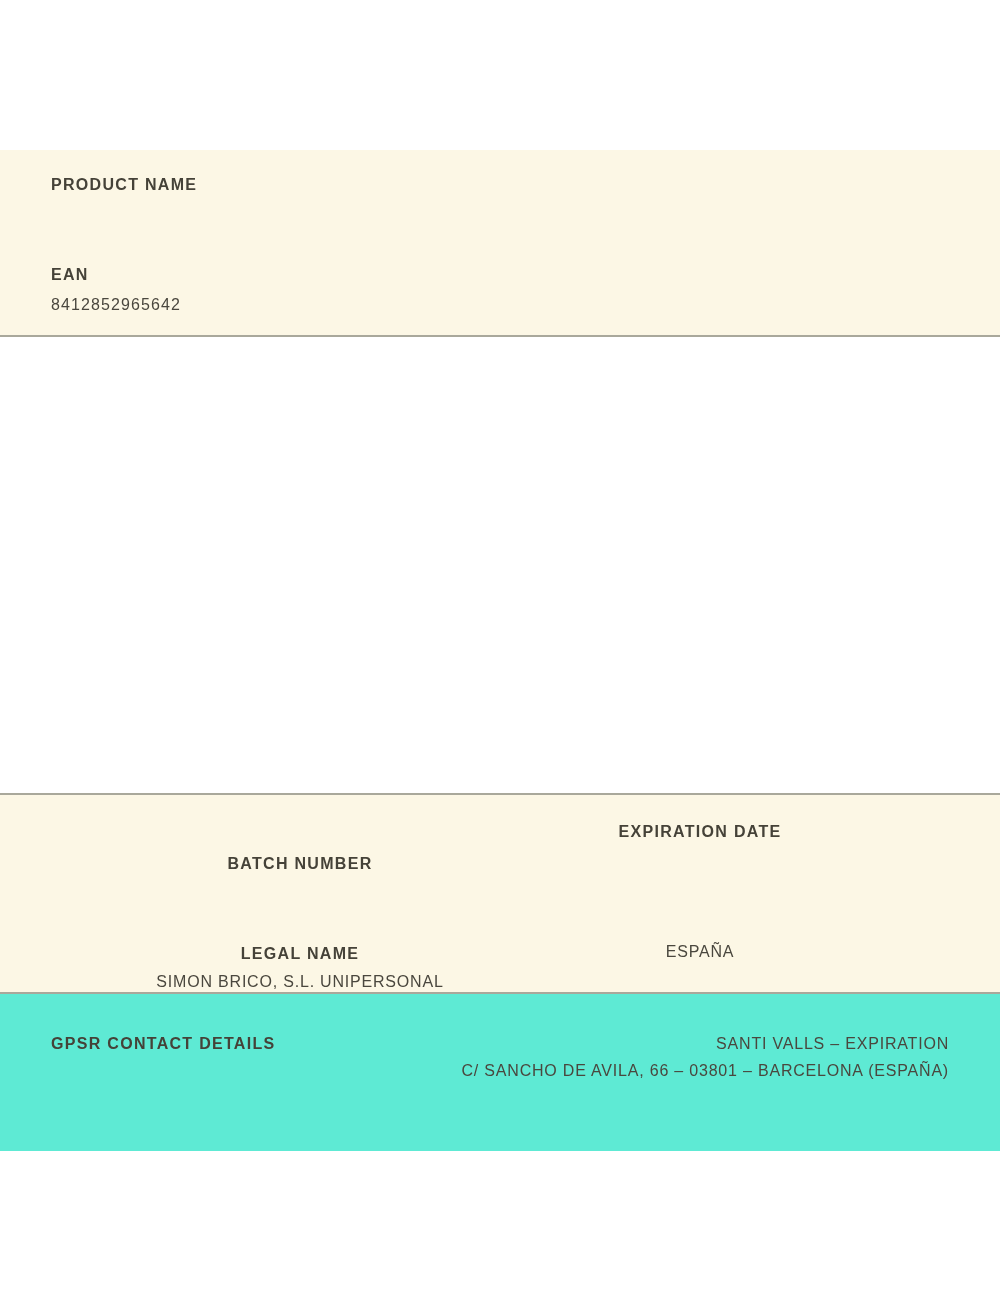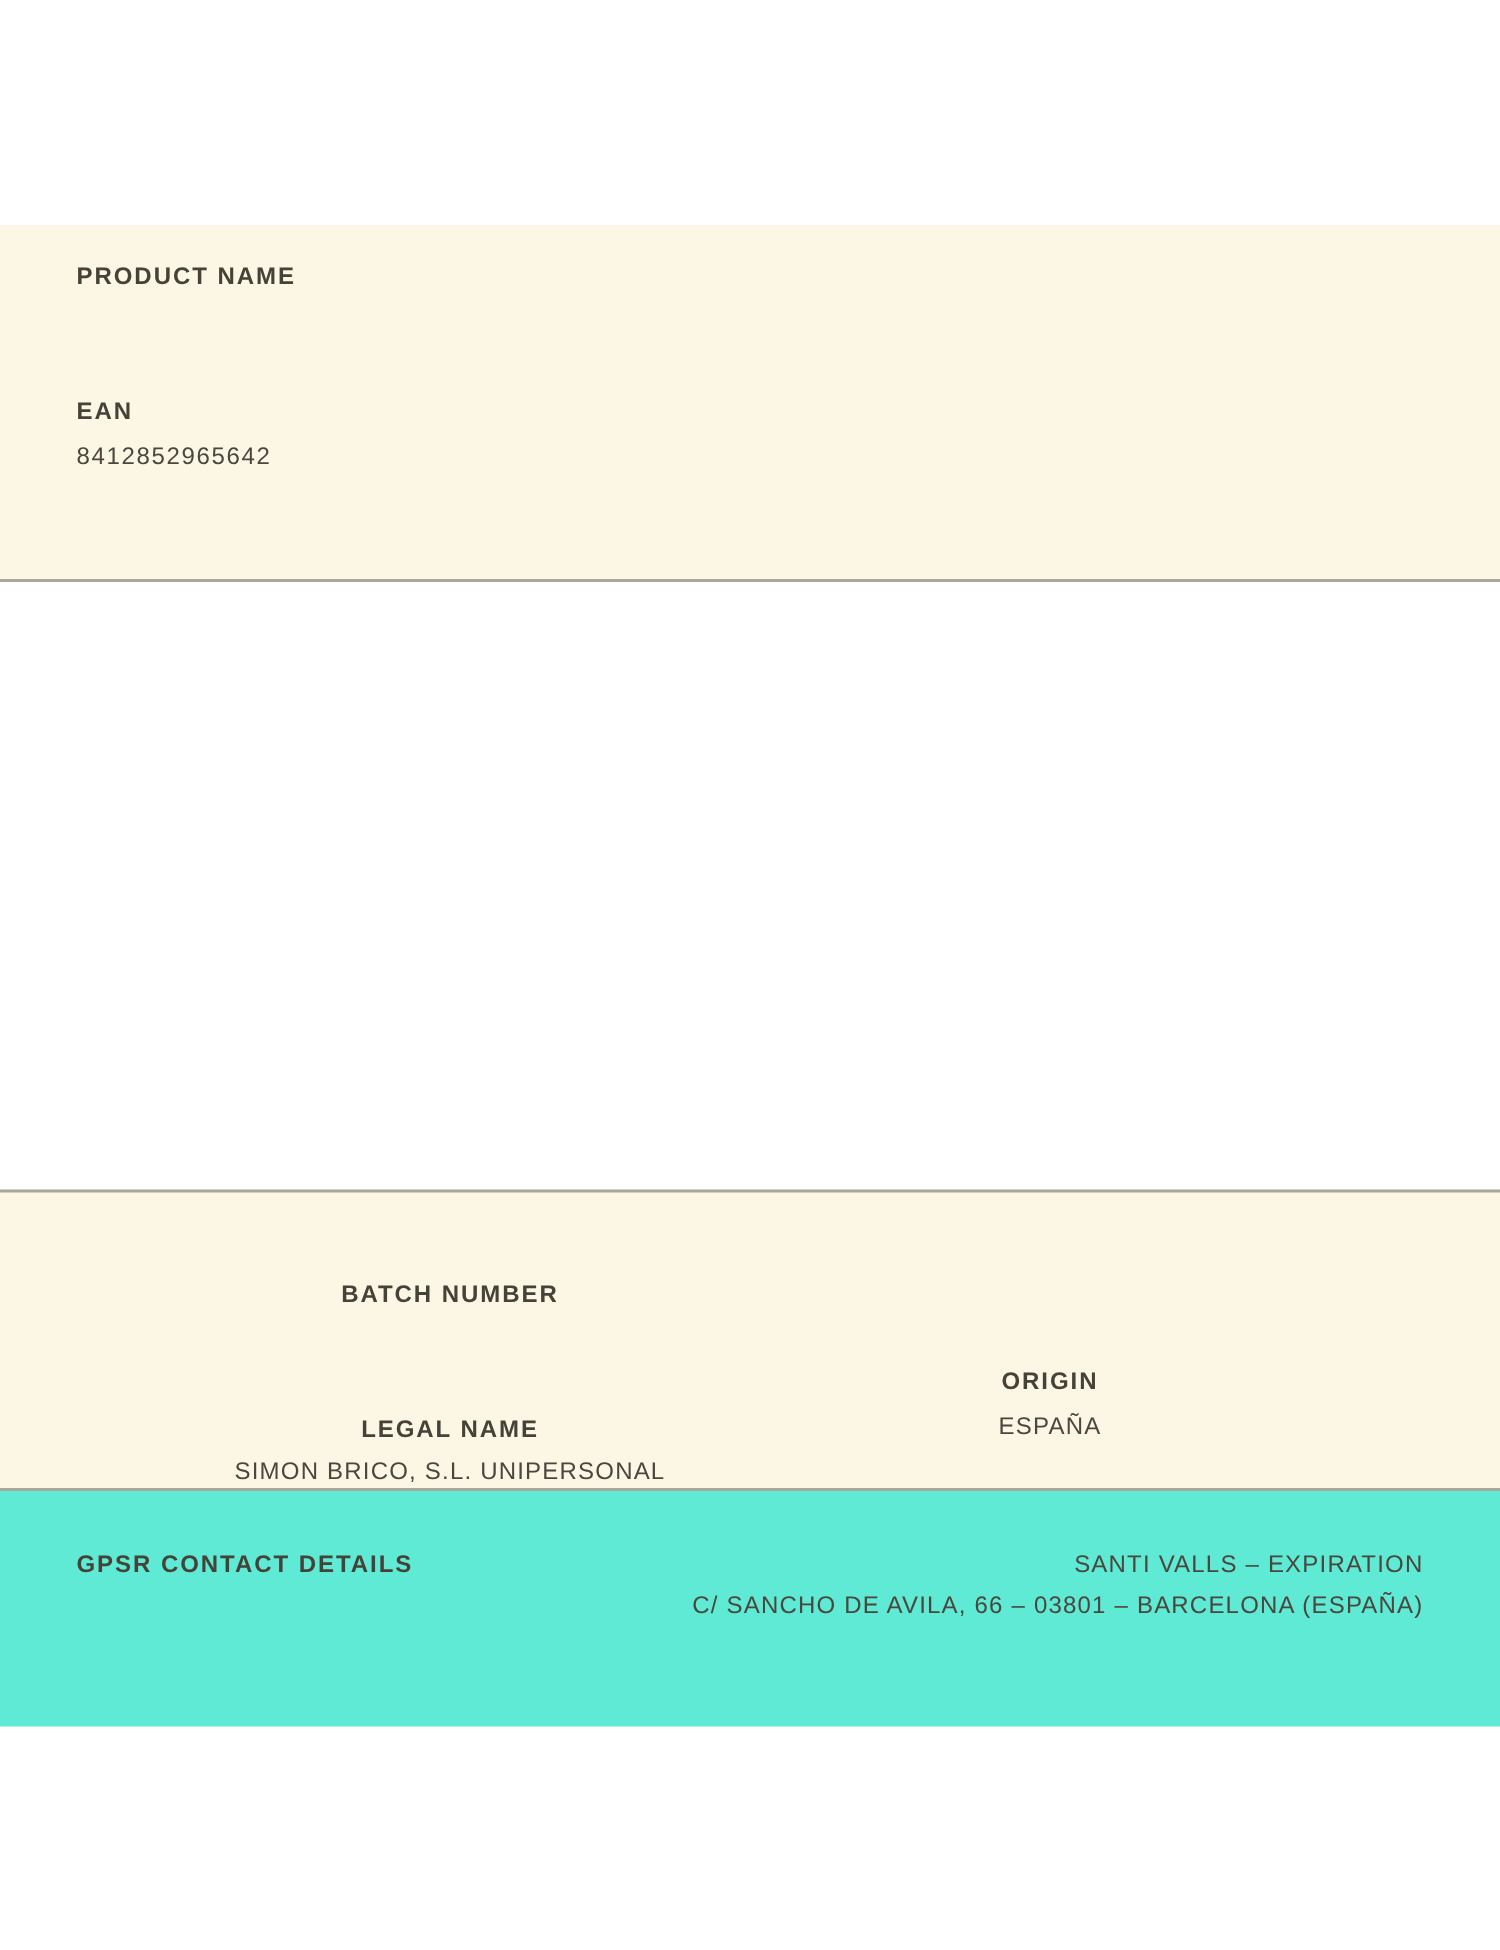--- a/index.html
+++ b/index.html
@@ -12,21 +12,21 @@
     color: #454238;
     overflow: hidden;
   }
   .band {
     position: absolute;
     left: 0;
     width: 1000px;
   }
   .band-product {
     top: 150px;
-    height: 238px;
+    height: 187px;
     background: #fcf7e5;
     border-bottom: 2px solid #a9a89b;
   }
   .band-details {
     top: 793px;
     height: 201px;
     background: #fcf7e5;
     border-top: 2px solid #a9a89b;
     border-bottom: 2px solid #a9a89b;
   }
@@ -58,26 +58,26 @@
 <section class="band band-product">
   <div class="abs label" style="left:51px; top:26px;">PRODUCT NAME</div>
   <div class="abs label" style="left:51px; top:116px;">EAN</div>
   <div class="abs value" style="left:51px; top:146px; letter-spacing:1.1px;">8412852965642</div>
 </section>
 
 <section class="band band-details">
   <div class="abs label col-left" style="top:28px;">BATCH NUMBER</div>
   <div class="abs value col-left" style="top:56px;"></div>
 
+  <div class="abs label col-right" style="top:28px;">EXPIRATION DATE</div>
   <div class="abs value col-right" style="top:56px;"></div>
 
   <div class="abs label col-left" style="top:118px;">LEGAL NAME</div>
   <div class="abs value col-left" style="top:146px;">SIMON BRICO, S.L. UNIPERSONAL</div>
 
-  <div class="abs label col-right" style="top:118px;">ORIGIN</div>
   <div class="abs value col-right" style="top:148px;">ESPAÑA</div>
 </section>
 
 <section class="band band-gpsr">
   <div class="abs label" style="left:51px; top:41px;">GPSR CONTACT DETAILS</div>
 
   <div class="abs value right-line" style="top:41px;">SANTI VALLS – EXPIRATION</div>
   <div class="abs value right-line" style="top:68px;">C/ SANCHO DE AVILA, 66 – 03801 – BARCELONA (ESPAÑA)</div>
 </section>
 

